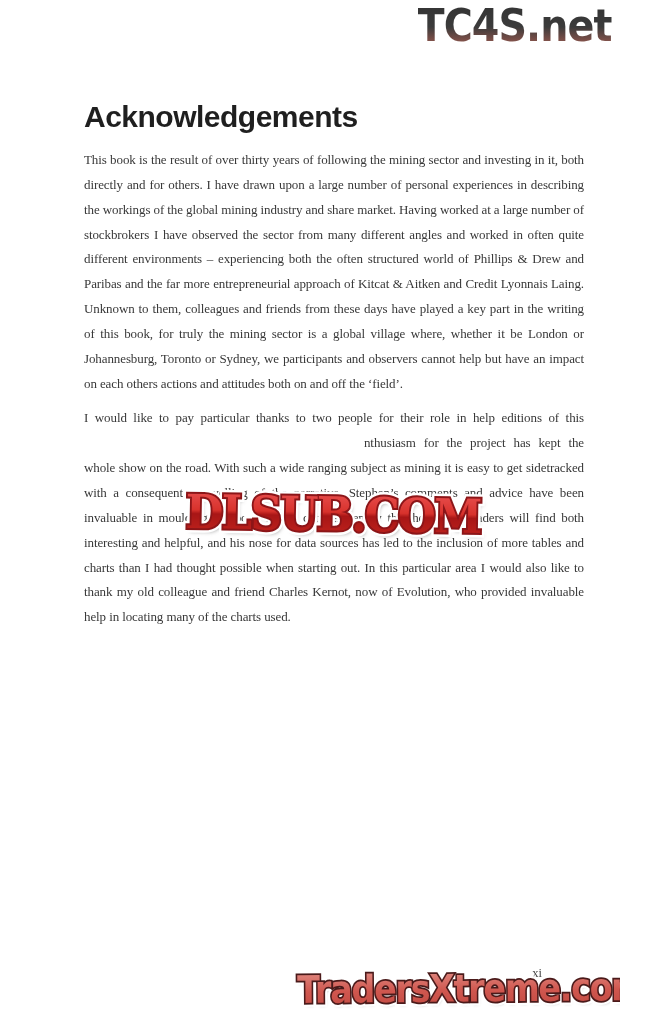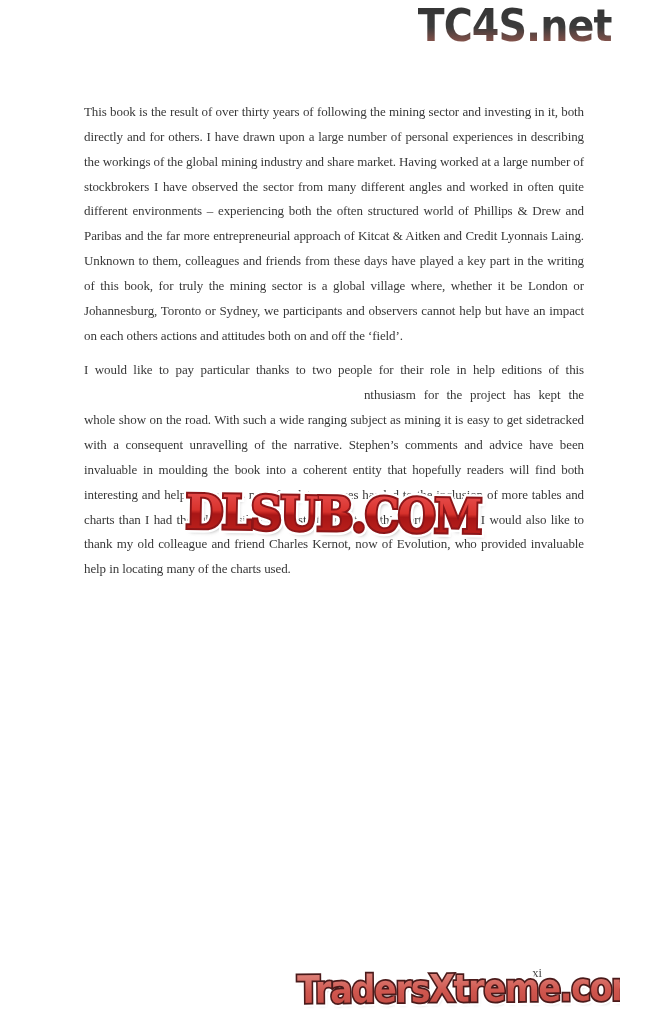--- a/index.html
+++ b/index.html
@@ -149,20 +149,21 @@
   }
 </style>
 </head>
 <body>
 
 <div class="page">
 
   <span class="tc4s">TC4S.net</span>
 
   <main class="content">
+    <h1>Acknowledgements</h1>
 
     <p>This book is the result of over thirty years of following the mining sector and investing in it, both directly and for others. I have drawn upon a large number of personal experiences in describing the workings of the global mining industry and share market. Having worked at a large number of stockbrokers I have observed the sector from many different angles and worked in often quite different environments – experiencing both the often structured world of Phillips &amp; Drew and Paribas and the far more entrepreneurial approach of Kitcat &amp; Aitken and Credit Lyonnais Laing. Unknown to them, colleagues and friends from these days have played a key part in the writing of this book, for truly the mining sector is a global village where, whether it be London or Johannesburg, Toronto or Sydney, we participants and observers cannot help but have an impact on each others actions and attitudes both on and off the ‘field’.</p>
 
     <p>
       <span>I would like to pay particular thanks to two people for their role in help editions of this</span>
       <span class="gap"></span>
       <span>nthusiasm for the project has kept the whole show on the road. With such a wide ranging subject as mining it is easy to get sidetracked with a consequent unravelling of the narrative. Stephen’s comments and advice have been invaluable in moulding the book into a coherent entity that hopefully readers will find both interesting and helpful, and his nose for data sources has led to the inclusion of more tables and charts than I had thought possible when starting out. In this particular area I would also like to thank my old colleague and friend Charles Kernot, now of Evolution, who provided invaluable help in locating many of the charts used.</span>
     </p>
   </main>
 

